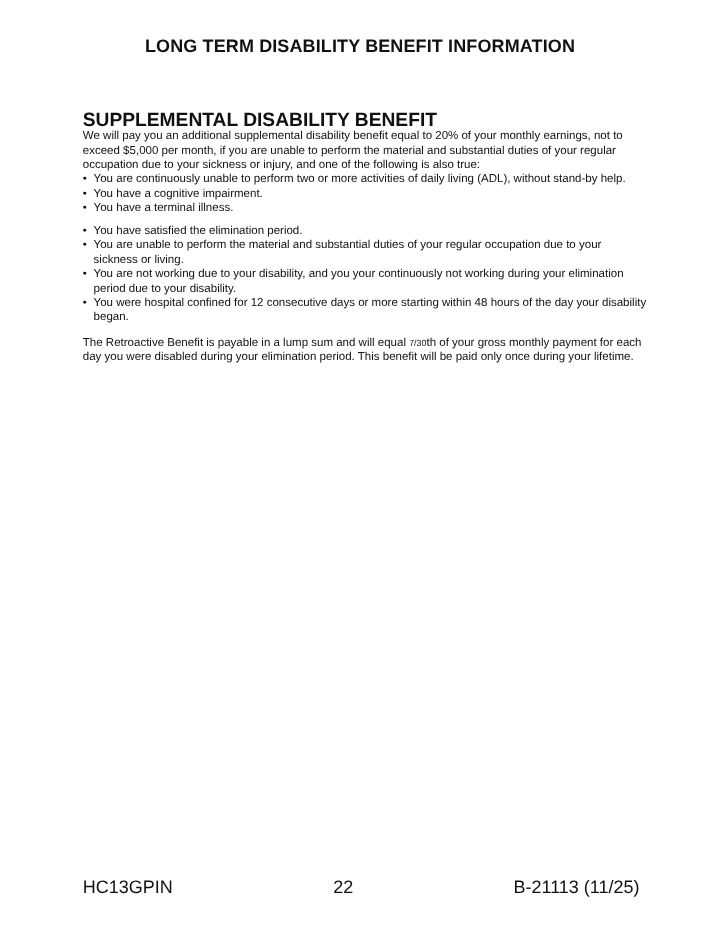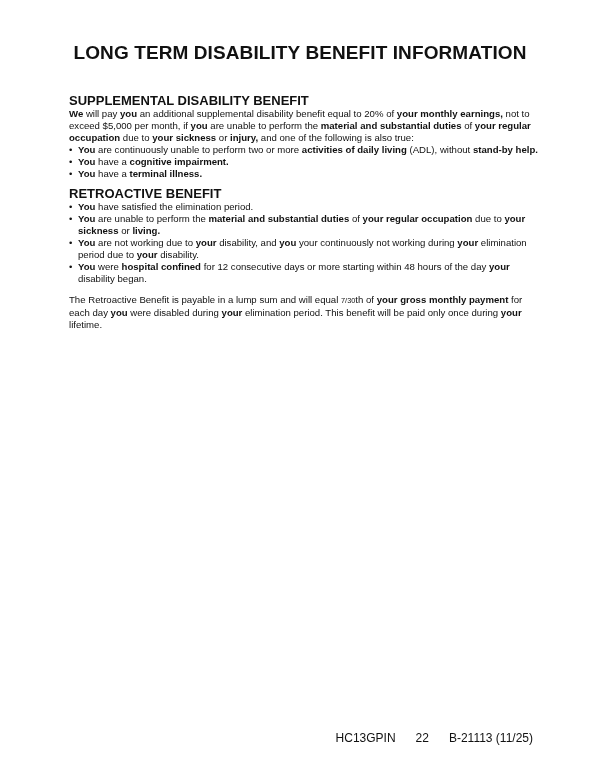--- a/index.html
+++ b/index.html
@@ -1,40 +1,40 @@
 <!DOCTYPE html>
 <html><head>
   <meta charset="utf-8">
   <style>
     html, body { margin: 0; padding: 0; background: #ffffff; }
     body {
       width: 600px; height: 776px; position: relative; overflow: hidden;
       font-family: "Liberation Sans", sans-serif; color: #111111;
     }
     .page-title {
-      position: absolute; top: 42px; left: 0; width: 600px; text-align: center;
-      font-size: 19px; font-weight: bold; letter-spacing: 0.1px;
+      position: absolute; top: 30px; left: 0; width: 600px; text-align: center;
+      font-size: 15px; font-weight: bold; letter-spacing: 0.1px;
     }
     .content { position: absolute; left: 69px; width: 470px; top: 94px; }
     .section-heading {
-      font-size: 13px; font-weight: bold; margin: 0; line-height: 14px;
+      font-size: 16px; font-weight: bold; margin: 0; line-height: 14px;
     }
     .para { font-size: 9.6px; line-height: 12px; margin: 0; }
-    .para b, .bullet b { font-weight: bold; margin-top: 33px; }
+    .para b, .bullet b { font-weight: normal; margin-top: 33px; }
     .bullets { list-style: none; margin: 0; padding: 0; }
     .bullet {
       font-size: 9.6px; line-height: 12px; padding-left: 9px; position: relative;
     }
     .bullet .dot { position: absolute; left: 0; top: 0; }
     .gap-section { height: 7px; }
     .gap-para { height: 9px; }
     .small { font-size: 7.4px; }
     .footer {
       position: absolute; top: 731px; left: 69px; width: 464px;
-      font-size: 12px; display: flex; justify-content: flex-end; gap: 20px;
+      font-size: 15px; display: flex; justify-content: space-between; gap: 20px;
     }
     .footer span { display: inline-block; }
   </style>
 </head>
 <body>
 
 <div class="page-title">LONG TERM DISABILITY BENEFIT INFORMATION</div>
 
 <div class="content">
 
@@ -44,21 +44,20 @@
     <ul class="bullets">
         <li class="bullet"><span class="dot">•</span><b>You</b><span> are continuously unable to perform two or more </span><b>activities of daily living</b><span> (ADL), without </span><b>stand-by help.</b></li>
         <li class="bullet"><span class="dot">•</span><b>You</b><span> have a </span><b>cognitive impairment.</b></li>
         <li class="bullet"><span class="dot">•</span><b>You</b><span> have a </span><b>terminal illness.</b></li>
       </ul>
   </section>
 
   <div class="gap-section"></div>
 
   <section>
-    <h2 class="section-heading">RETROACTIVE BENEFIT</h2>
     <ul class="bullets">
         <li class="bullet"><span class="dot">•</span><b>You</b><span> have satisfied the elimination period.</span></li>
         <li class="bullet"><span class="dot">•</span><b>You</b><span> are unable to perform the </span><b>material and substantial duties</b><span> of </span><b>your regular occupation</b><span> due to </span><b>your sickness</b><span> or </span><b>living.</b></li>
         <li class="bullet"><span class="dot">•</span><b>You</b><span> are not working due to </span><b>your</b><span> disability, and </span><b>you</b><span> your continuously not working during </span><b>your</b><span> elimination period due to </span><b>your</b><span> disability.</span></li>
         <li class="bullet"><span class="dot">•</span><b>You</b><span> were </span><b>hospital confined</b><span> for 12 consecutive days or more starting within 48 hours of the day </span><b>your</b><span> disability began.</span></li>
       </ul>
     <div class="gap-para"></div>
     <p class="para"><span>The Retroactive Benefit is payable in a lump sum and will equal </span><span class="small">7/30</span><span>th of </span><b>your gross monthly payment</b><span> for each day </span><b>you</b><span> were disabled during </span><b>your</b><span> elimination period.    This benefit will be paid only once during </span><b>your</b><span> lifetime.</span></p>
   </section>
 

